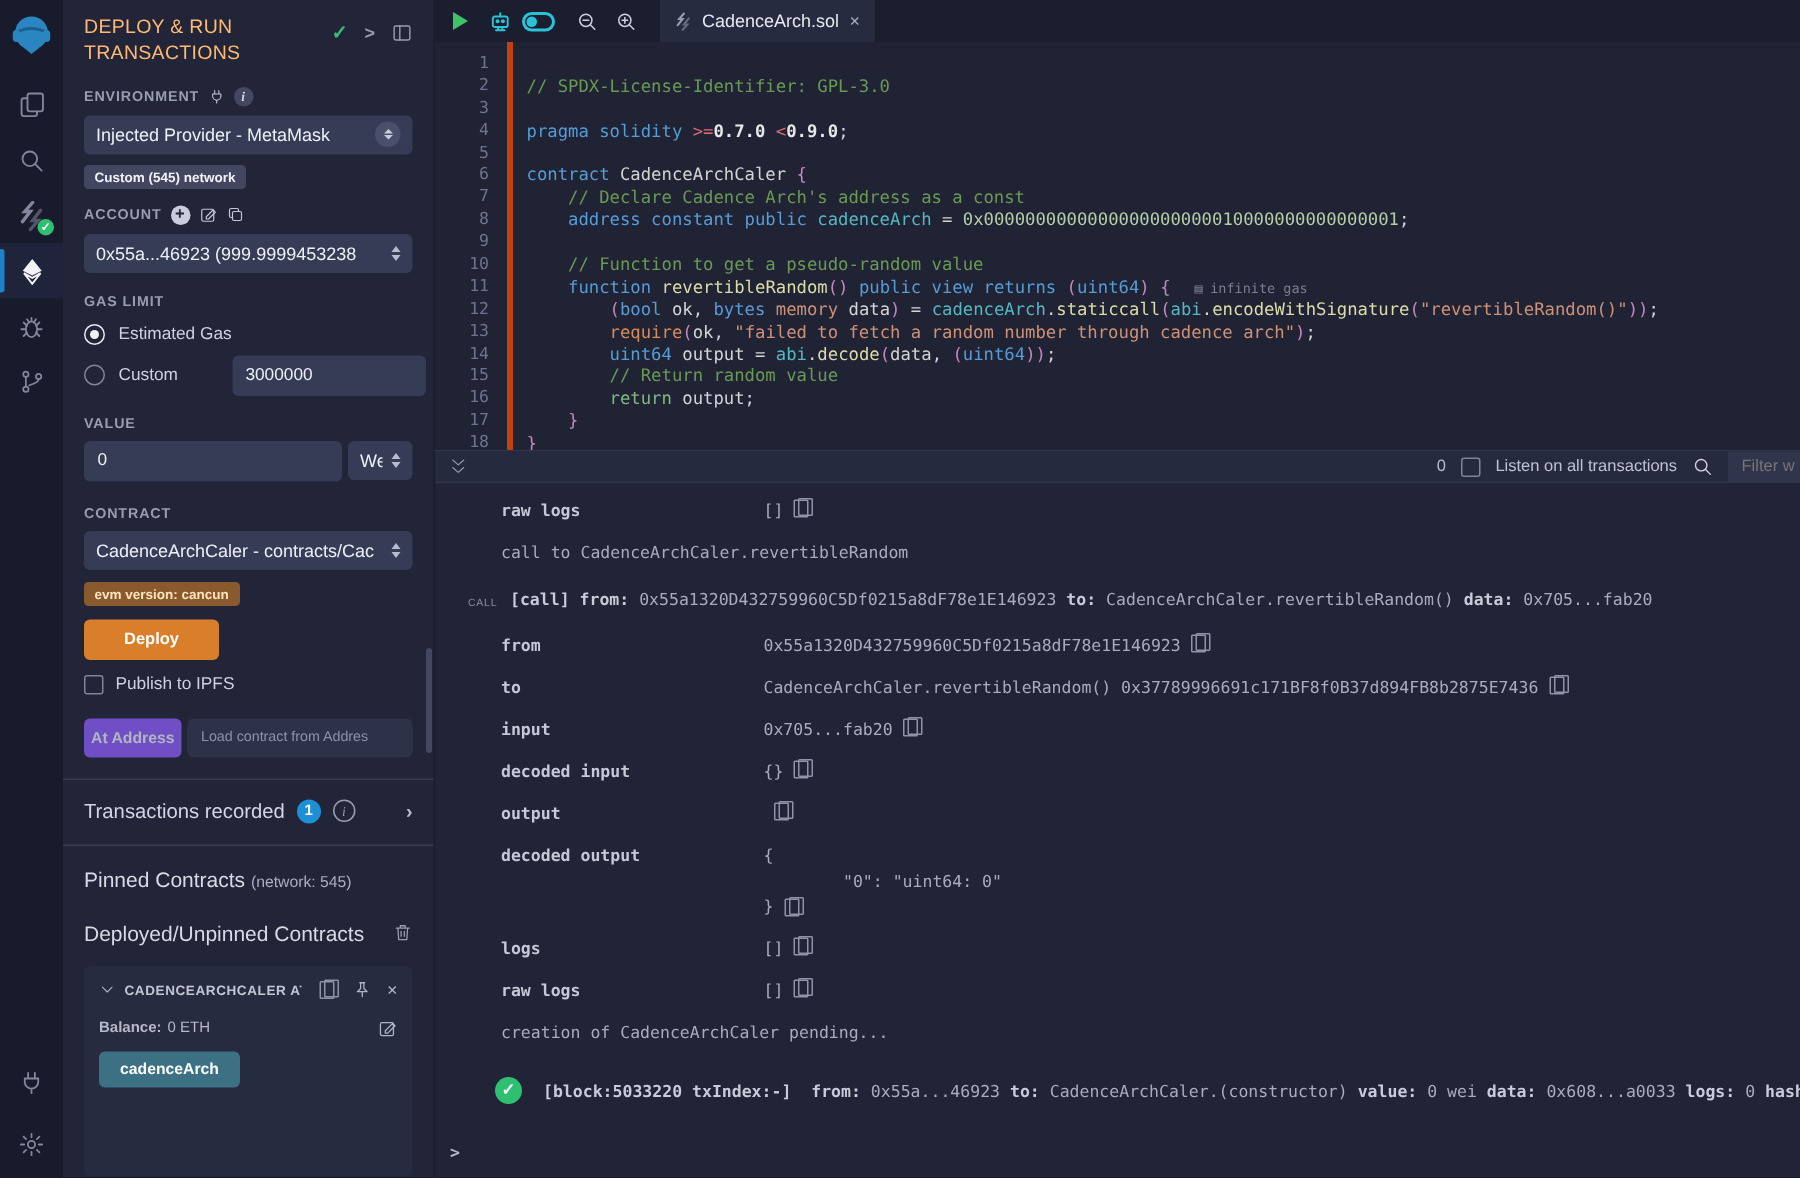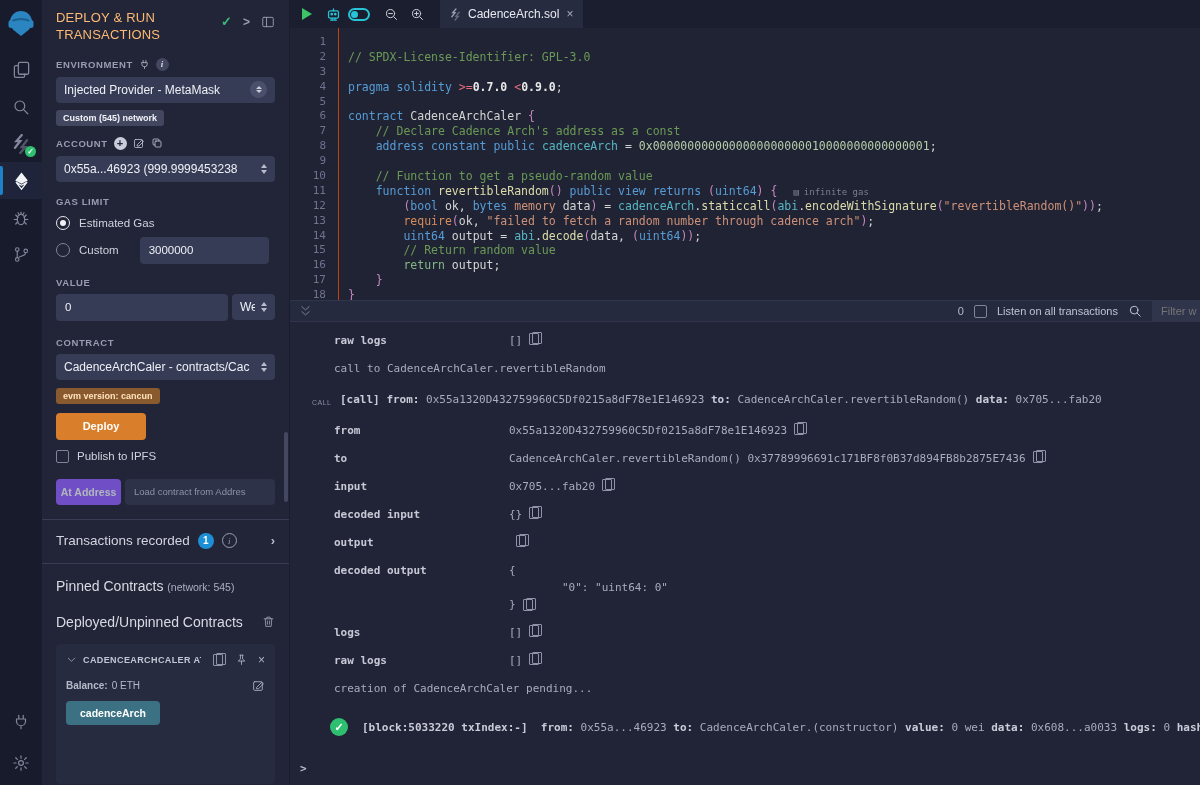--- a/index.html
+++ b/index.html
@@ -40,21 +40,21 @@
 
   .net-badge { display:inline-block; margin-top:7px; background:#42475f; color:#f2f3f8; font-size:9px; font-weight:bold; padding:3px 7px; border-radius:3px; }
   .mini-ic { color:#c3c6d6; }
   .info-circ { width:13px; height:13px; border-radius:50%; background:#434860; color:#d9dbe6; font-size:9px; font-weight:bold; text-align:center; line-height:13px; font-family:"Liberation Serif", serif; font-style:italic; }
   .plus-circ { width:13px; height:13px; border-radius:50%; background:#c9ccda; color:#222437; font-size:11px; font-weight:bold; text-align:center; line-height:13px; }
 
   .radio-row { display:flex; align-items:center; gap:9px; margin-top:9px; font-size:11.5px; color:#cfd2de; }
   .radio { width:14px; height:14px; border-radius:50%; border:1.5px solid #80849a; flex-shrink:0; position:relative; }
   .radio.sel-on { border-color:#e6e8f0; }
   .radio.sel-on::after { content:""; position:absolute; left:3px; top:3px; width:6px; height:6px; border-radius:50%; background:#f0f1f6; }
-  .gas-row { display:flex; align-items:center; gap:9px; margin-top:7px; }
+  .gas-row { display:flex; align-items:center; gap:24px; margin-top:7px; }
   .txt-input { height:27px; background:#373c56; border:none; border-radius:4px; color:#eef0f6; font-size:11.5px; padding:0 9px; outline:none; font-family:"Liberation Sans", sans-serif; }
   .gas-input { width:129px; }
   .value-row { display:flex; gap:4px; margin-top:6px; }
   .value-input { flex:1; }
   .wei-sel { width:66px; margin-top:0; background:#373c56; }
 
   .evm-badge { display:inline-block; margin-top:8px; background:#8a5a2f; color:#ffe3bc; font-size:9px; font-weight:bold; padding:3px 7px; border-radius:3px; }
   .deploy-btn { display:block; margin-top:9px; width:90px; height:27px; background:#d97f2b; border:none; border-radius:4px; color:#fff; font-weight:bold; font-size:11px; cursor:pointer; font-family:"Liberation Sans", sans-serif; }
   .chk-row { display:flex; align-items:center; gap:8px; margin-top:10px; font-size:11.5px; color:#cfd2de; }
   .chk { width:13px; height:13px; border:1px solid #80849a; border-radius:2px; flex-shrink:0; }
@@ -91,21 +91,21 @@
   .tb-btn { display:flex; align-items:center; justify-content:center; width:26px; height:28px; cursor:pointer; }
   .play-tri { width:0; height:0; border-top:6px solid transparent; border-bottom:6px solid transparent; border-left:10px solid #3fc368; margin-left:12px; margin-right:8px; }
   .toggle-pill { width:22px; height:13px; border:2px solid #29c3d7; border-radius:8px; position:relative; }
   .toggle-pill::after { content:""; position:absolute; left:1px; top:1px; width:7px; height:7px; border-radius:50%; background:#29c3d7; }
   .tab { margin-left:10px; height:28px; background:#262b40; display:flex; align-items:center; gap:7px; padding:0 10px; cursor:pointer; }
   .tab-label { font-size:12px; color:#e8e9f0; }
   .tab-close { color:#aab; font-size:12px; }
 
   .editor { flex:1; background:#202334; display:flex; font-family:"DejaVu Sans Mono", monospace; font-size:11.5px; line-height:14.9px; overflow:hidden; position:relative; }
   .gutter { width:48px; padding-top:7px; text-align:right; color:#6e7390; font-size:11px; flex-shrink:0; padding-right:12px; }
-  .code { flex:1; padding-top:7px; padding-left:9px; border-left:1px solid #c2410c; white-space:pre; overflow:hidden; }
+  .code { flex:1; padding-top:7px; padding-left:9px; border-left:4px solid #c2410c; white-space:pre; overflow:hidden; }
   .cl { height:14.9px; }
   .tok-cm{color:#6a9955} .tok-kw{color:#569cd6} .tok-id{color:#56b6c2}
   .tok-fn{color:#dcdcaa} .tok-str{color:#ce9178} .tok-num{color:#b5cea8}
   .tok-wb{color:#e8e8e8;font-weight:bold} .tok-op{color:#e06c75} .tok-br{color:#c586c0}
   .tok-tx{color:#d4d4d4} .tok-mem{color:#ce9178} .tok-req{color:#d88c5a} .tok-ret{color:#83b886}
   .tok-gas{color:#7a7e92;font-size:9px} .tok-gas::before{content:"▤";margin:0 5px 0 16px;font-size:9px;}
 
   
   .term { height:485px; background:#212336; display:flex; flex-direction:column; flex-shrink:0; border-top:1px solid #30344c; }
   .term-head { height:21px; background:#262a3f; border-bottom:1px solid #30344c; display:flex; align-items:center; flex-shrink:0; }

